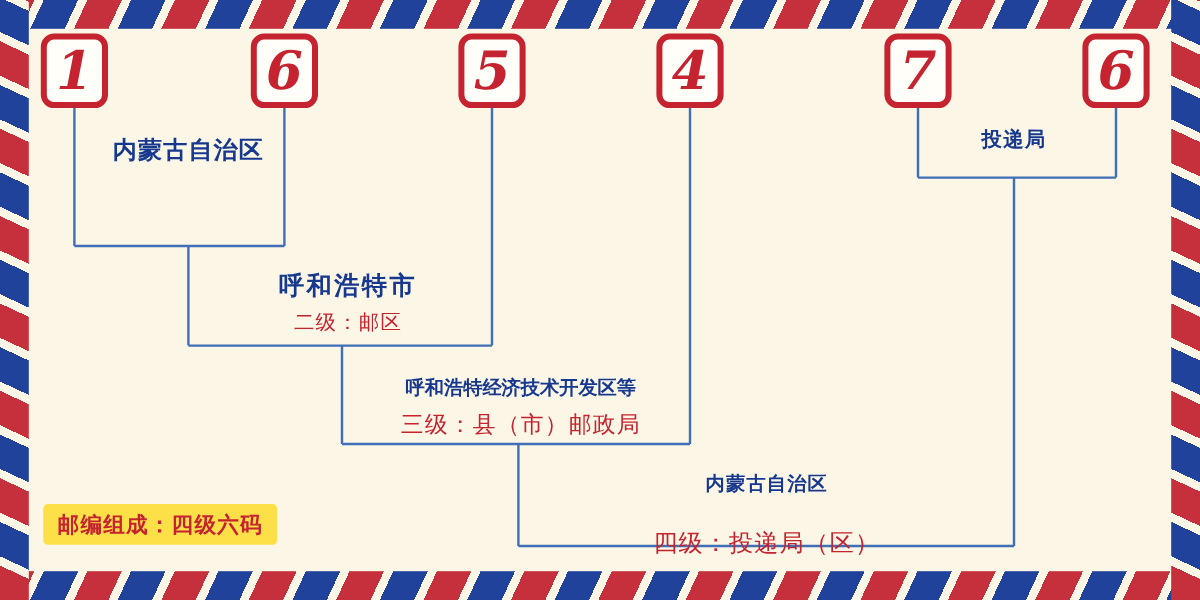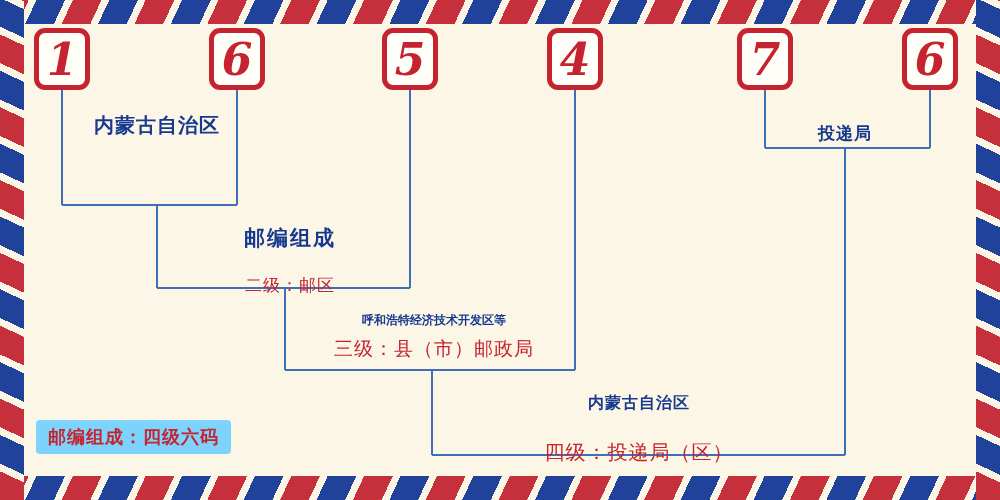--- a/index.html
+++ b/index.html
@@ -42,36 +42,36 @@
   .label-block{position:absolute;z-index:2;text-align:center;line-height:1.35;}
   .place{color:#16388e;font-weight:bold;}
   .desc{color:#c5232f;}
 
   .lv1{left:57px;top:112px;width:200px;}
   .lv1 .place{font-size:20px;letter-spacing:1px;}
   .lv1 .desc{font-size:17px;width:118px;margin:4px auto 0;}
 
   .lv2{left:180px;top:224px;width:220px;}
   .lv2 .place{font-size:21px;letter-spacing:2px;}
-  .lv2 .desc{font-size:17px;margin-top:22px;letter-spacing:1px;}
+  .lv2 .desc{font-size:17px;margin-top:6px;letter-spacing:1px;}
 
   .lv3{left:303px;top:312px;width:262px;}
-  .lv3 .place{font-size:12px;}
+  .lv3 .place{font-size:16px;}
   .lv3 .desc{font-size:19px;margin-top:8px;letter-spacing:1px;}
 
   .lv4{left:518px;top:392px;width:242px;}
   .lv4 .place{font-size:16px;letter-spacing:1px;}
   .lv4 .desc{font-size:20px;margin-top:25px;letter-spacing:1px;}
 
   .delivery{left:775px;top:106px;width:140px;}
-  .delivery .place{font-size:17px;letter-spacing:1px;margin-top:16px;}
+  .delivery .place{font-size:17px;letter-spacing:1px;}
 
   .footer-note{
     position:absolute;left:36px;top:420px;z-index:2;
-    background:#7dd3fc;border-radius:4px;
+    background:#fde047;border-radius:4px;
     padding:5px 12px;
     color:#c5232f;font-weight:bold;font-size:18px;letter-spacing:1px;
   }
 </style>
 </head>
 <body>
 
 <div class="envelope">
 
   <div class="stripe top"></div>
@@ -92,21 +92,21 @@
   <div class="digit-box b3">5</div>
   <div class="digit-box b4">4</div>
   <div class="digit-box b5">7</div>
   <div class="digit-box b6">6</div>
 
   <div class="label-block lv1">
     <div class="place">内蒙古自治区</div>
   </div>
 
   <div class="label-block lv2">
-    <div class="place">邮编组成</div>
+    <div class="place">呼和浩特市</div>
     <div class="desc">二级：邮区</div>
   </div>
 
   <div class="label-block lv3">
     <div class="place">呼和浩特经济技术开发区等</div>
     <div class="desc">三级：县（市）邮政局</div>
   </div>
 
   <div class="label-block lv4">
     <div class="place">内蒙古自治区</div>

